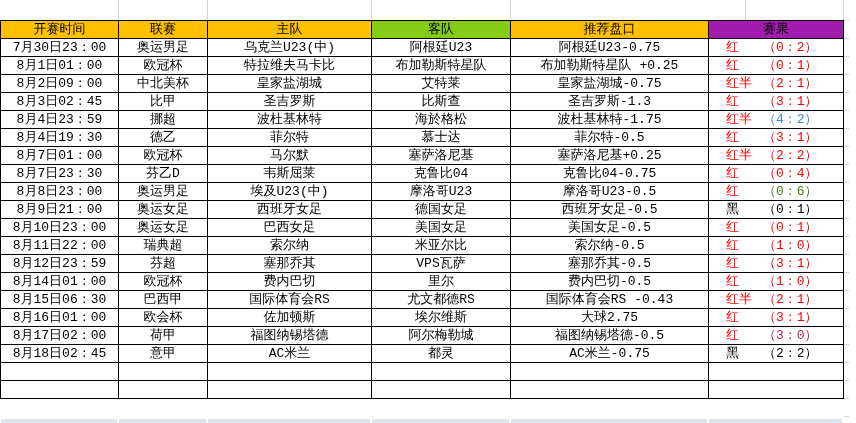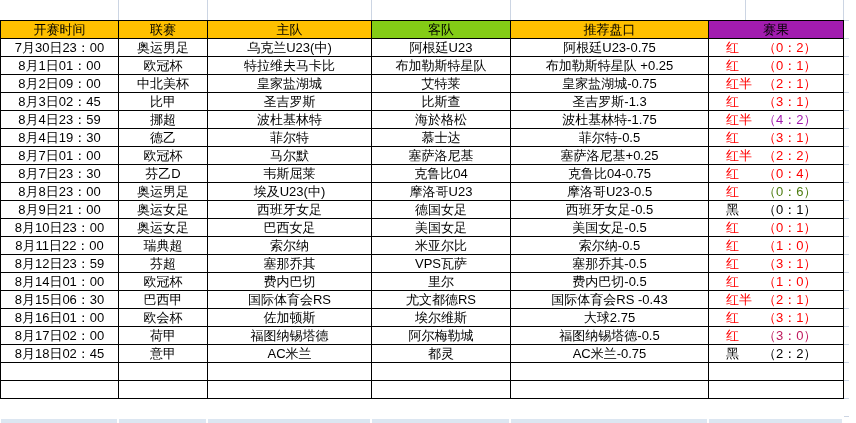--- a/index.html
+++ b/index.html
@@ -1,18 +1,18 @@
 <!DOCTYPE html>
 <html><head>
 <meta charset="utf-8">
 <style>
   html,body { margin:0; padding:0; background:#fff; }
   .sheet {
     position:relative; width:849px; height:423px; background:#ffffff;
-    overflow:hidden; font-family:Liberation Sans, sans-serif;
+    overflow:hidden; font-family:Liberation Mono, monospace;
   }
   table.grid {
     position:absolute; top:20px; left:0;
     border-collapse:collapse; table-layout:fixed;
   }
   .grid th, .grid td {
     border:1px solid #000; height:17px; padding:0;
     font-size:13px; line-height:17px; text-align:center;
     white-space:nowrap; overflow:hidden; color:#000;
     font-weight:normal;
@@ -116,21 +116,21 @@
           <td>比斯查</td>
           <td>圣吉罗斯-1.3</td>
           <td class="result-cell"><span class="verdict" style="color: rgb(255, 0, 0);">红</span><span class="score" style="color: rgb(255, 0, 0);">（3：1）</span></td>
         </tr>
         <tr>
           <td>8月4日23：59</td>
           <td>挪超</td>
           <td>波杜基林特</td>
           <td>海於格松</td>
           <td>波杜基林特-1.75</td>
-          <td class="result-cell"><span class="verdict" style="color: rgb(255, 0, 0);">红半</span><span class="score" style="color: #a21caf;">（4：2）</span></td>
+          <td class="result-cell"><span class="verdict" style="color: rgb(255, 0, 0);">红半</span><span class="score" style="color: #3b82f6;">（4：2）</span></td>
         </tr>
         <tr>
           <td>8月4日19：30</td>
           <td>德乙</td>
           <td>菲尔特</td>
           <td>慕士达</td>
           <td>菲尔特-0.5</td>
           <td class="result-cell"><span class="verdict" style="color: rgb(255, 0, 0);">红</span><span class="score" style="color: rgb(255, 0, 0);">（3：1）</span></td>
         </tr>
         <tr>

